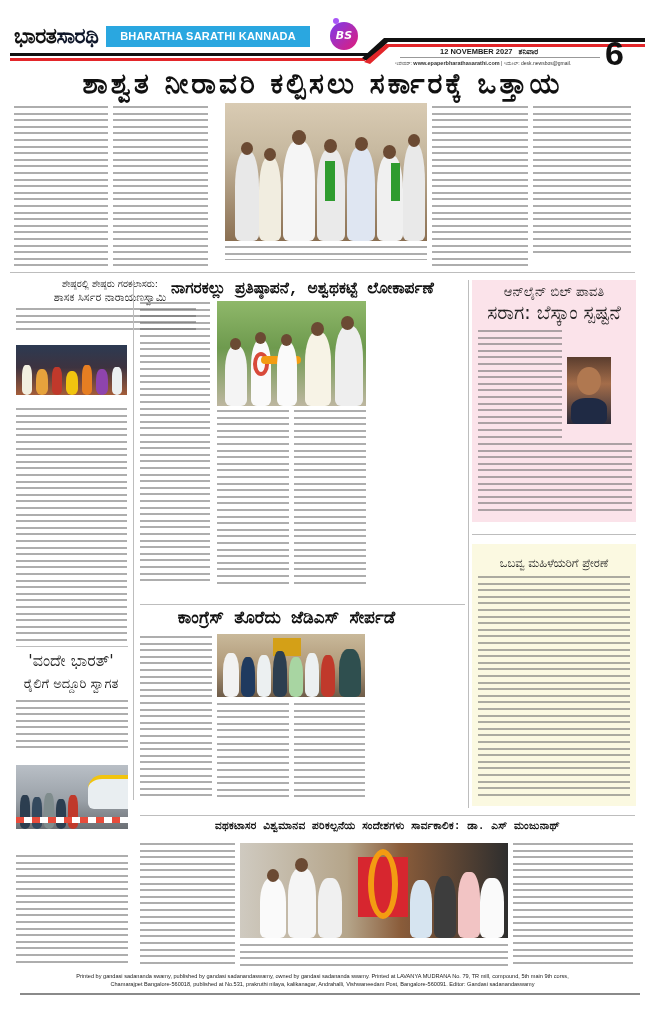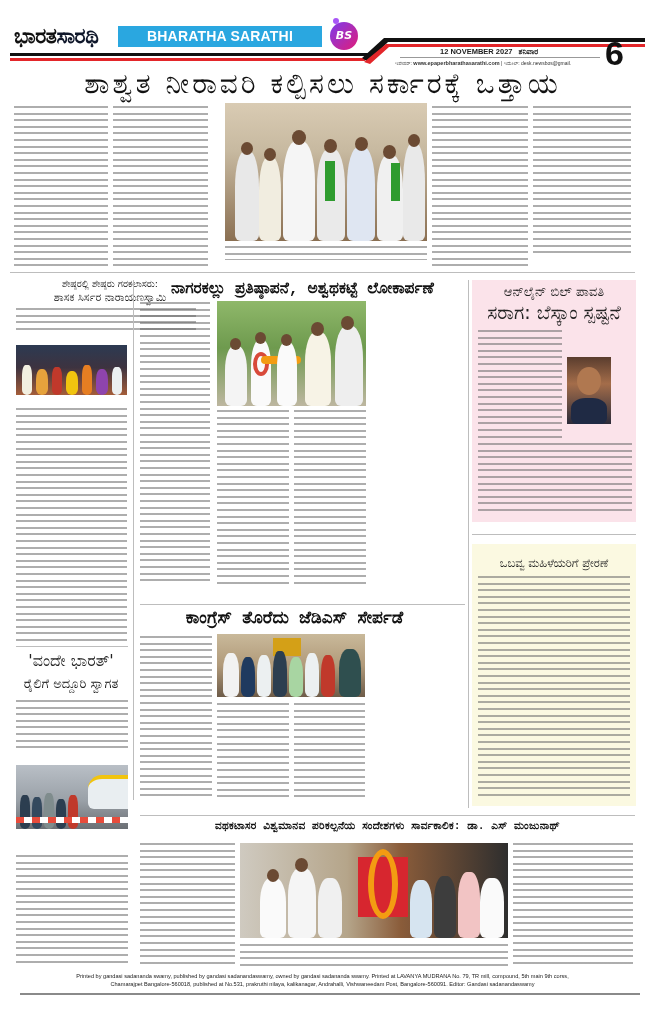--- a/index.html
+++ b/index.html
@@ -4,35 +4,35 @@
 <style>
   * { box-sizing: border-box; margin: 0; padding: 0; }
   html, body { width: 645px; height: 1024px; background: #fff; overflow: hidden; }
   body { font-family: "DejaVu Sans", sans-serif; color: #222; position: relative; }
 
   
   .masthead { position: absolute; left: 0; top: 0; width: 645px; height: 62px; }
   .logo { position: absolute; left: 14px; top: 24px; font-family: "DejaVu Sans", sans-serif; font-weight: bold; font-size: 21px; letter-spacing: -0.5px; }
   .logo .black { color: #111; }
   .logo .red { color: #0f172a; }
-  .banner { position: absolute; left: 118px; top: 26px; width: 204px; height: 21px; background: #2aa7e0; color: #fff; font-family: "Liberation Sans", sans-serif; font-weight: bold; font-size: 14px; line-height: 21px; text-align: center; letter-spacing: 0.2px; }
+  .banner { position: absolute; left: 106px; top: 26px; width: 204px; height: 21px; background: #2aa7e0; color: #fff; font-family: "Liberation Sans", sans-serif; font-weight: bold; font-size: 11px; line-height: 21px; text-align: center; letter-spacing: 0.2px; }
   .bs-logo { position: absolute; left: 330px; top: 22px; width: 28px; height: 28px; border-radius: 50%; background: linear-gradient(135deg, #7c3aed 0%, #e11d79 100%); color: #fff; font-weight: bold; font-size: 11px; text-align: center; line-height: 28px; font-style: italic; }
   .bs-dot { position: absolute; left: 333px; top: 18px; width: 6px; height: 6px; border-radius: 50%; background: #a855f7; }
   .rule-black-left { position: absolute; left: 10px; top: 53px; width: 360px; height: 3px; background: #111; }
   .rule-red-left { position: absolute; left: 10px; top: 58px; width: 355px; height: 3px; background: #e3262a; }
   .swoosh { position: absolute; left: 362px; top: 38px; width: 290px; height: 26px; }
   .dateline { position: absolute; left: 440px; top: 47px; font-family: "Liberation Sans", sans-serif; font-size: 7.5px; font-weight: bold; color: #222; }
   .dateline .day { margin-left: 6px; }
   .contact { position: absolute; left: 395px; top: 60px; width: 210px; font-family: "Liberation Sans", sans-serif; font-size: 5px; color: #333; white-space: nowrap; overflow: hidden; }
   .contact b { font-size: 5.5px; }
   .contact-rule { position: absolute; left: 400px; top: 57px; width: 200px; height: 1px; background: #999; }
   .page-num { position: absolute; left: 605px; top: 36px; font-family: "Liberation Sans", sans-serif; font-size: 34px; font-weight: bold; color: #111; line-height: 1; }
 
   
-  .headline { position: absolute; left: 10px; top: 66px; width: 625px; font-size: 28px; font-weight: normal; letter-spacing: 3px; text-align: center; color: #111; font-family: "DejaVu Sans", sans-serif; line-height: 36px; }
+  .headline { position: absolute; left: 10px; top: 66px; width: 625px; font-size: 28px; font-weight: bold; letter-spacing: 3px; text-align: center; color: #111; font-family: "DejaVu Sans", sans-serif; line-height: 36px; }
   .lines { position: absolute; overflow: hidden; }
   .lines::before { content: ""; position: absolute; inset: 0; background: repeating-linear-gradient(to bottom, #6b6b6b 0px, #6b6b6b 2px, transparent 2px, transparent 6.6px); opacity: 0.55; }
 
   .photo { position: absolute; overflow: hidden; }
   .photo .bg { position: absolute; inset: 0; }
   .person { position: absolute; bottom: 0; border-radius: 40% 40% 6px 6px; }
   .head { position: absolute; border-radius: 50%; background: #6b4a33; }
 
   .hr { position: absolute; height: 1px; background: #bdbdbd; }
   .vr { position: absolute; width: 1px; background: #bdbdbd; }
@@ -171,21 +171,21 @@
   <div class="person" style="left:4px;width:10px;height:34px;background:#2c3e50;"></div>
   <div class="person" style="left:16px;width:10px;height:32px;background:#34495e;"></div>
   <div class="person" style="left:28px;width:10px;height:36px;background:#7f8c8d;"></div>
   <div class="person" style="left:40px;width:10px;height:30px;background:#2c3e50;"></div>
   <div class="person" style="left:52px;width:10px;height:34px;background:#c0392b;"></div>
   <div style="position:absolute;left:0;bottom:6px;width:112px;height:6px;background:repeating-linear-gradient(90deg,#e74c3c 0 8px,#fff 8px 16px);"></div>
 </div>
 <div class="lines" style="left:16px;top:855px;width:112px;height:108px;"></div>
 
 <div class="hr" style="left:140px;top:604px;width:325px;"></div>
-<div class="sec-title" style="left:132px;top:608px;width:325px;font-size:17px;">ಕಾಂಗ್ರೆಸ್ ತೊರೆದು ಜೆಡಿಎಸ್ ಸೇರ್ಪಡೆ</div>
+<div class="sec-title" style="left:124px;top:608px;width:325px;font-size:17px;">ಕಾಂಗ್ರೆಸ್ ತೊರೆದು ಜೆಡಿಎಸ್ ಸೇರ್ಪಡೆ</div>
 <div class="lines" style="left:140px;top:636px;width:72px;height:165px;"></div>
 <div class="photo" style="left:217px;top:634px;width:148px;height:63px;">
   <div class="bg" style="background:linear-gradient(180deg,#c9b99a 0%,#b19a7a 50%,#6e5c49 100%);"></div>
   <div style="position:absolute;left:56px;top:4px;width:28px;height:18px;background:#d4a017;"></div>
   <div class="person" style="left:6px;width:16px;height:44px;background:#f2f2f2;"></div>
   <div class="person" style="left:24px;width:14px;height:40px;background:#1f3a5f;"></div>
   <div class="person" style="left:40px;width:14px;height:42px;background:#ecf0f1;"></div>
   <div class="person" style="left:56px;width:14px;height:46px;background:#2c3e50;"></div>
   <div class="person" style="left:72px;width:14px;height:40px;background:#a8d5a2;"></div>
   <div class="person" style="left:88px;width:14px;height:44px;background:#ecf0f1;"></div>

